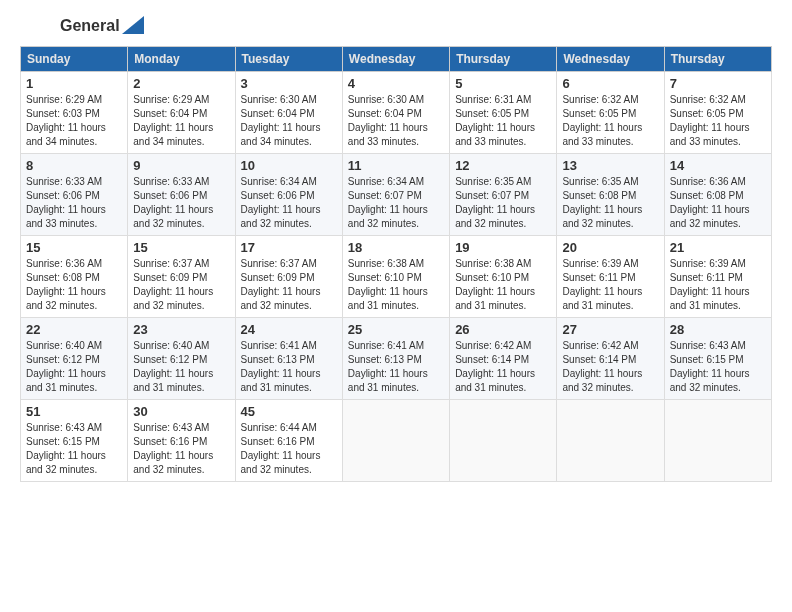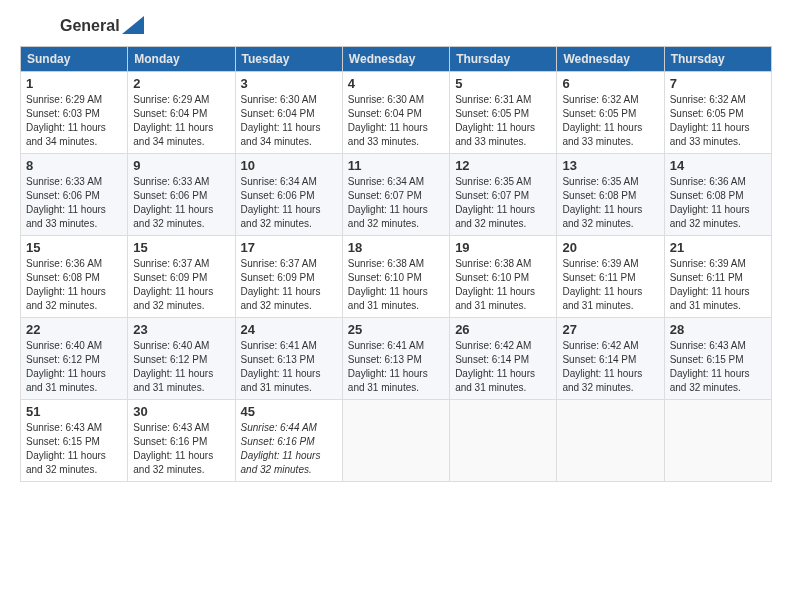--- a/index.html
+++ b/index.html
@@ -331,21 +331,21 @@
           </td>
           <td>
             <span class="day-num">30</span>
             <div class="day-info" style="white-space: pre-line;">Sunrise: 6:43 AM
 Sunset: 6:16 PM
 Daylight: 11 hours
 and 32 minutes.</div>
           </td>
           <td>
             <span class="day-num">45</span>
-            <div class="day-info" style="white-space: pre-line; font-style: italic;">Sunrise: 6:44 AM
+            <div class="day-info" style="white-space: pre-line;">Sunrise: 6:44 AM
 Sunset: 6:16 PM
 Daylight: 11 hours
 and 32 minutes.</div>
           </td>
           <td class="empty"></td>
           <td class="empty"></td>
           <td class="empty"></td>
           <td class="empty"></td>
         </tr>
       </tbody>

